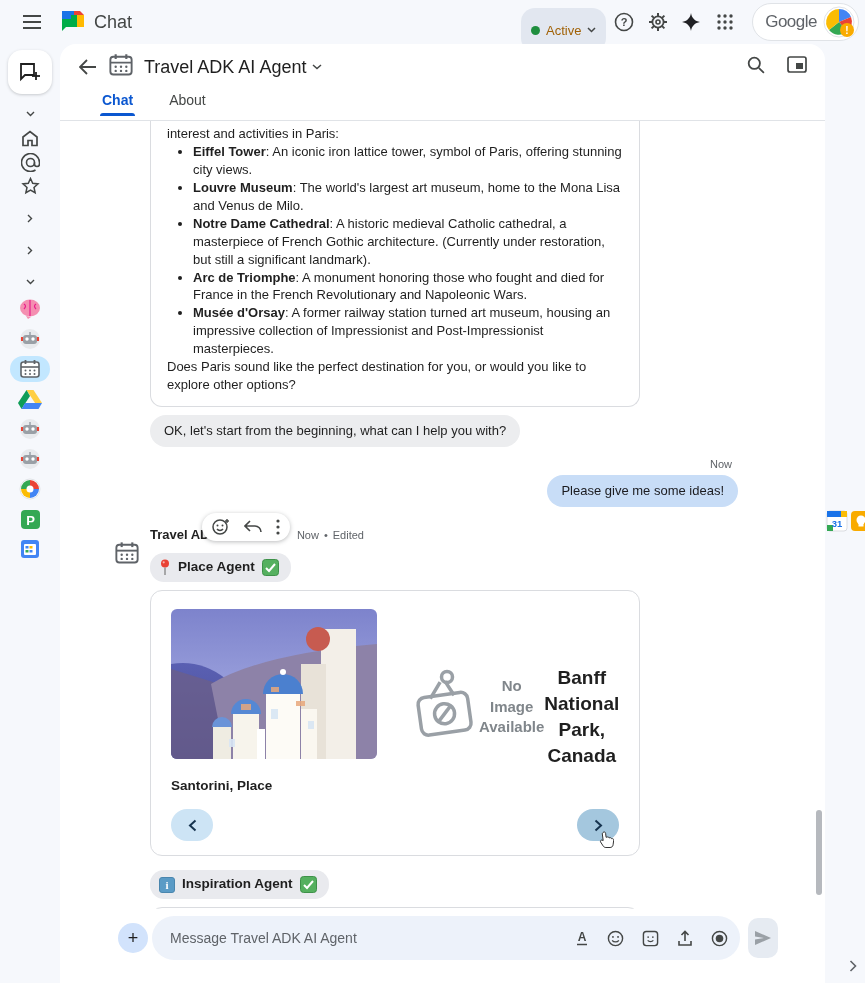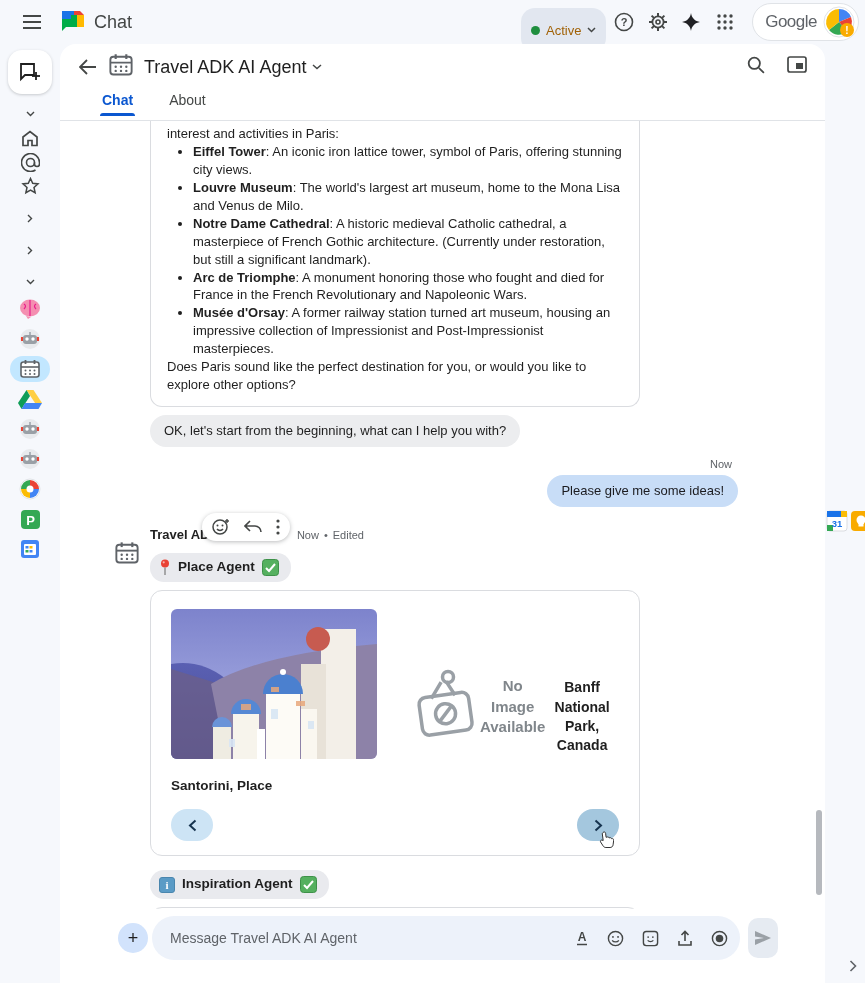--- a/index.html
+++ b/index.html
@@ -79,21 +79,21 @@
 
   
   .carousel { width:490px; border:1px solid #dadce0; border-radius:12px; margin-top:8px; padding:18px 20px 14px; background:#fff; }
   .car-row { display:flex; gap:26px; }
   .tile { width:212px; }
   .tile .photo { width:206px; height:150px; border-radius:6px; overflow:hidden; display:block; }
   .tile .caption { font-weight:700; font-size:13.5px; margin-top:18px; }
   .tile.noimg { display:flex; flex-direction:row; align-items:center; text-align:center; }
   .noimg-icon { margin-top:16px; color:#80868b; }
   .noimg-label { color:#80868b; font-weight:700; font-size:15px; margin-top:10px; }
-  .noimg-cap { font-weight:700; font-size:14px; margin-top:30px; }
+  .noimg-cap { font-weight:700; font-size:19px; margin-top:30px; }
   .car-nav { display:flex; justify-content:space-between; margin-top:14px; align-items:center; }
   .navbtn { width:42px; height:32px; border-radius:16px; display:flex; align-items:center; justify-content:center; cursor:pointer; color:#17344f; }
   .navbtn.prev { background:#cde4f5; }
   .navbtn.next { background:#a4c7de; position:relative; }
   .cursorhand { position:absolute; left:22px; top:22px; }
   .outro { margin-top:0; }
 
   
   .composer { position:absolute; left:0; right:0; bottom:0; height:74px; background:#fff; }
   .plusbtn { position:absolute; left:58px; top:14px; width:30px; height:30px; border-radius:50%; background:#d2e3fc; display:flex; align-items:center; justify-content:center; font-size:18px; color:#1f1f1f; cursor:pointer; }

